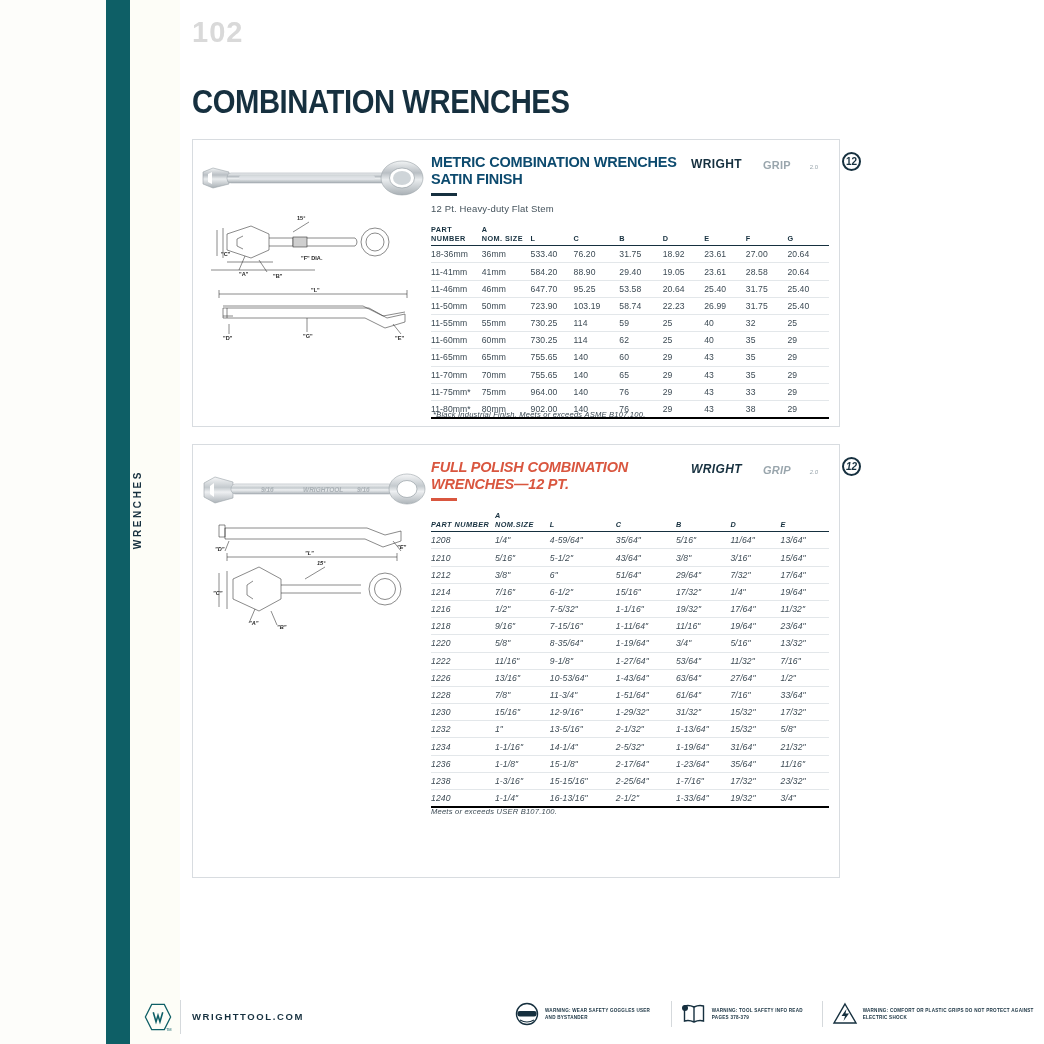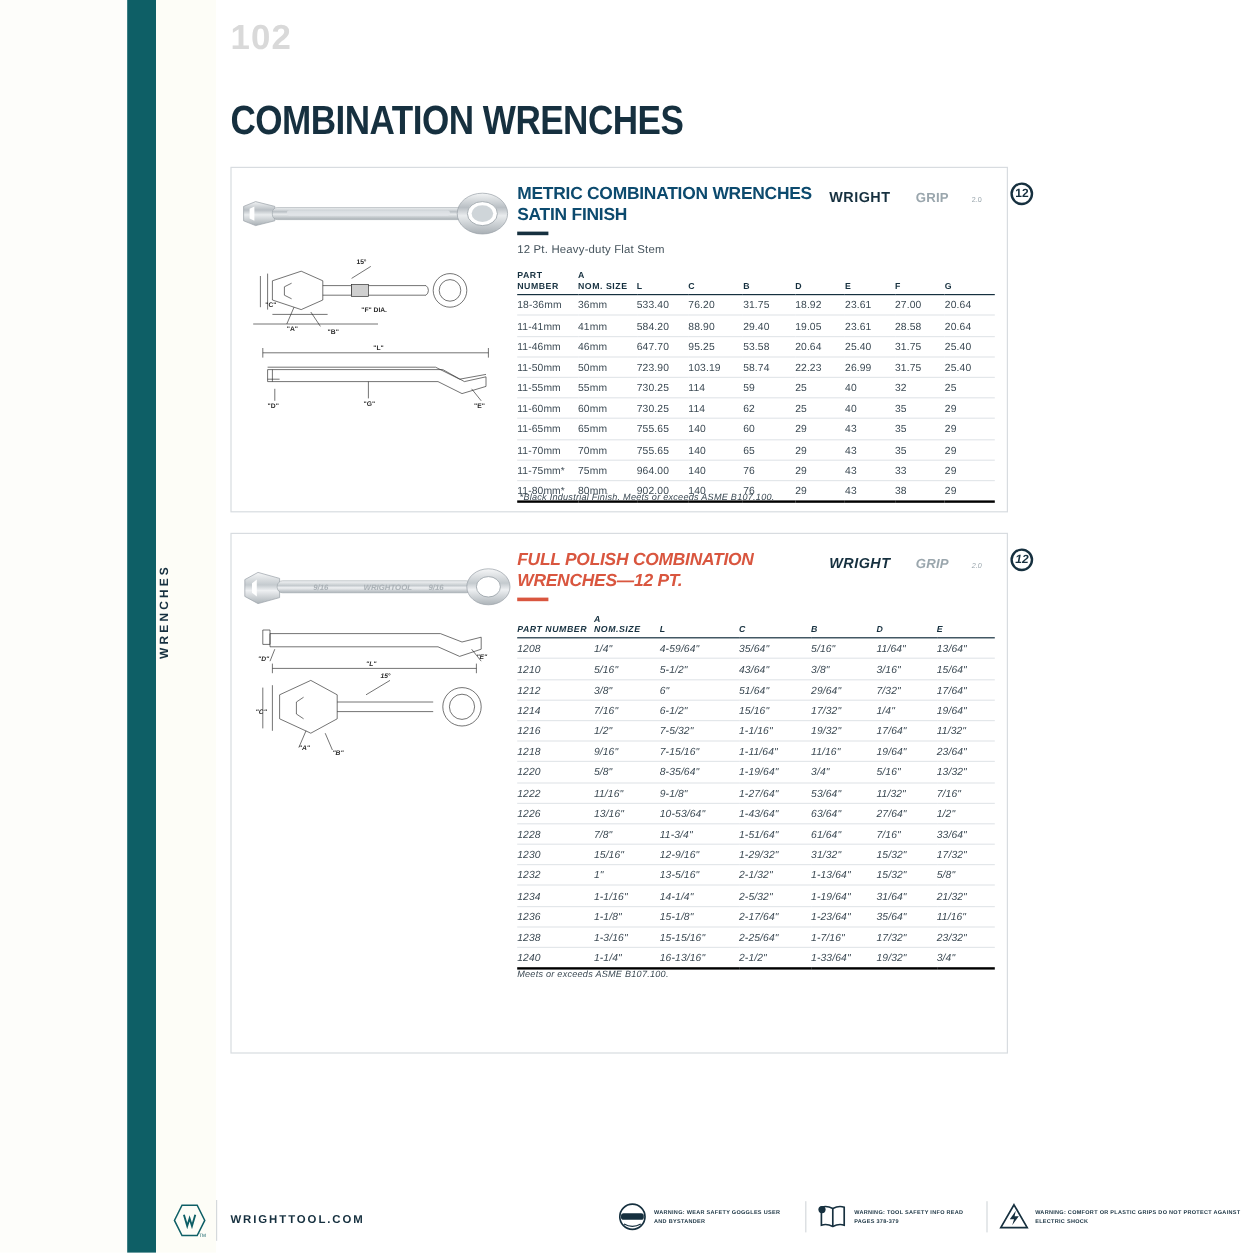--- a/index.html
+++ b/index.html
@@ -547,21 +547,21 @@
               <td>1-1/4"</td>
               <td>16-13/16"</td>
               <td>2-1/2"</td>
               <td>1-33/64"</td>
               <td>19/32"</td>
               <td>3/4"</td>
             </tr>
           </tbody>
         </table>
 
-      <div class="tbl-note" style="left:238px; top:362px;">Meets or exceeds ASME B107.100.</div>
+      <div class="tbl-note" style="left:238px; top:362px;">Meets or exceeds USER B107.100.</div>
     </div>
   </div>
 
   <svg class="foot-logo" viewBox="0 0 40 38">
     <path d="M12 3 L28 3 L36 19 L28 35 L12 35 L4 19 Z" fill="none" stroke="#0E5F66" stroke-width="1.6"></path>
     <path d="M14 13 l3.5 12 l2.5 -8 l2.5 8 l3.5 -12" fill="none" stroke="#0E5F66" stroke-width="2"></path>
     <text x="30" y="37" font-size="5" fill="#0E5F66" font-family="Liberation Sans, sans-serif">TM</text>
   </svg>
   <div class="foot-div"></div>
   <div class="foot-url">WRIGHTTOOL.COM</div>

